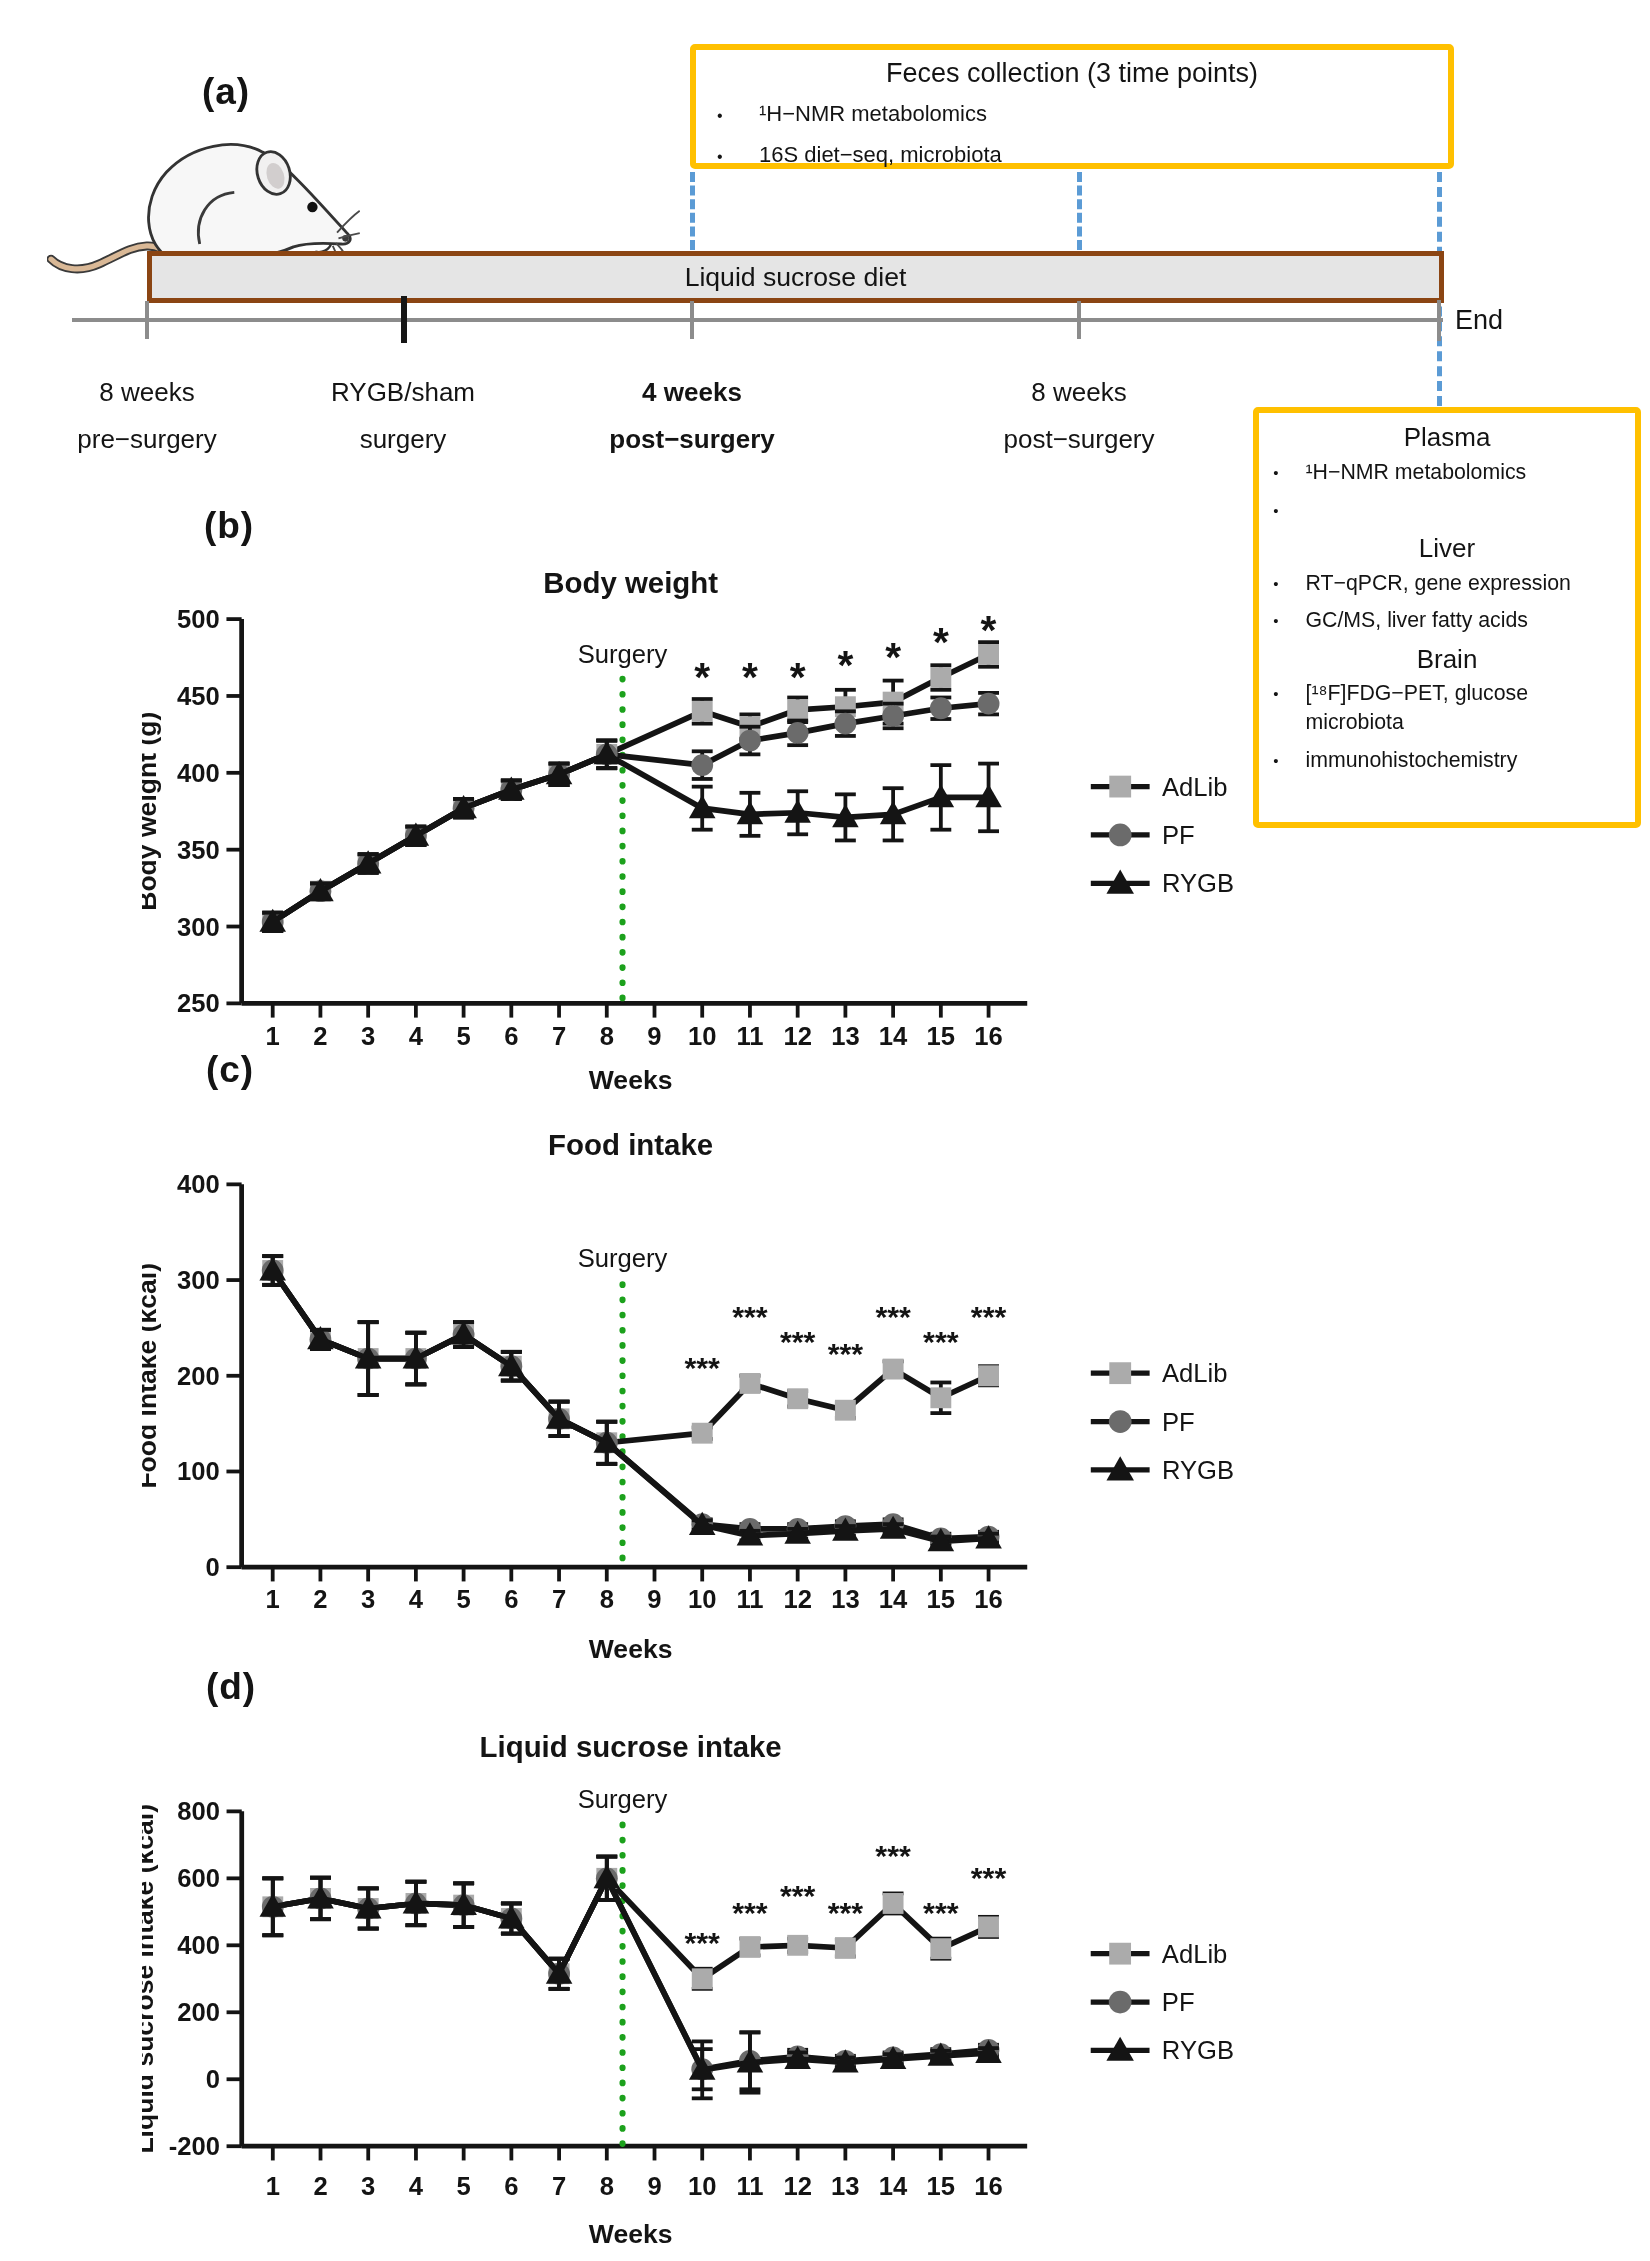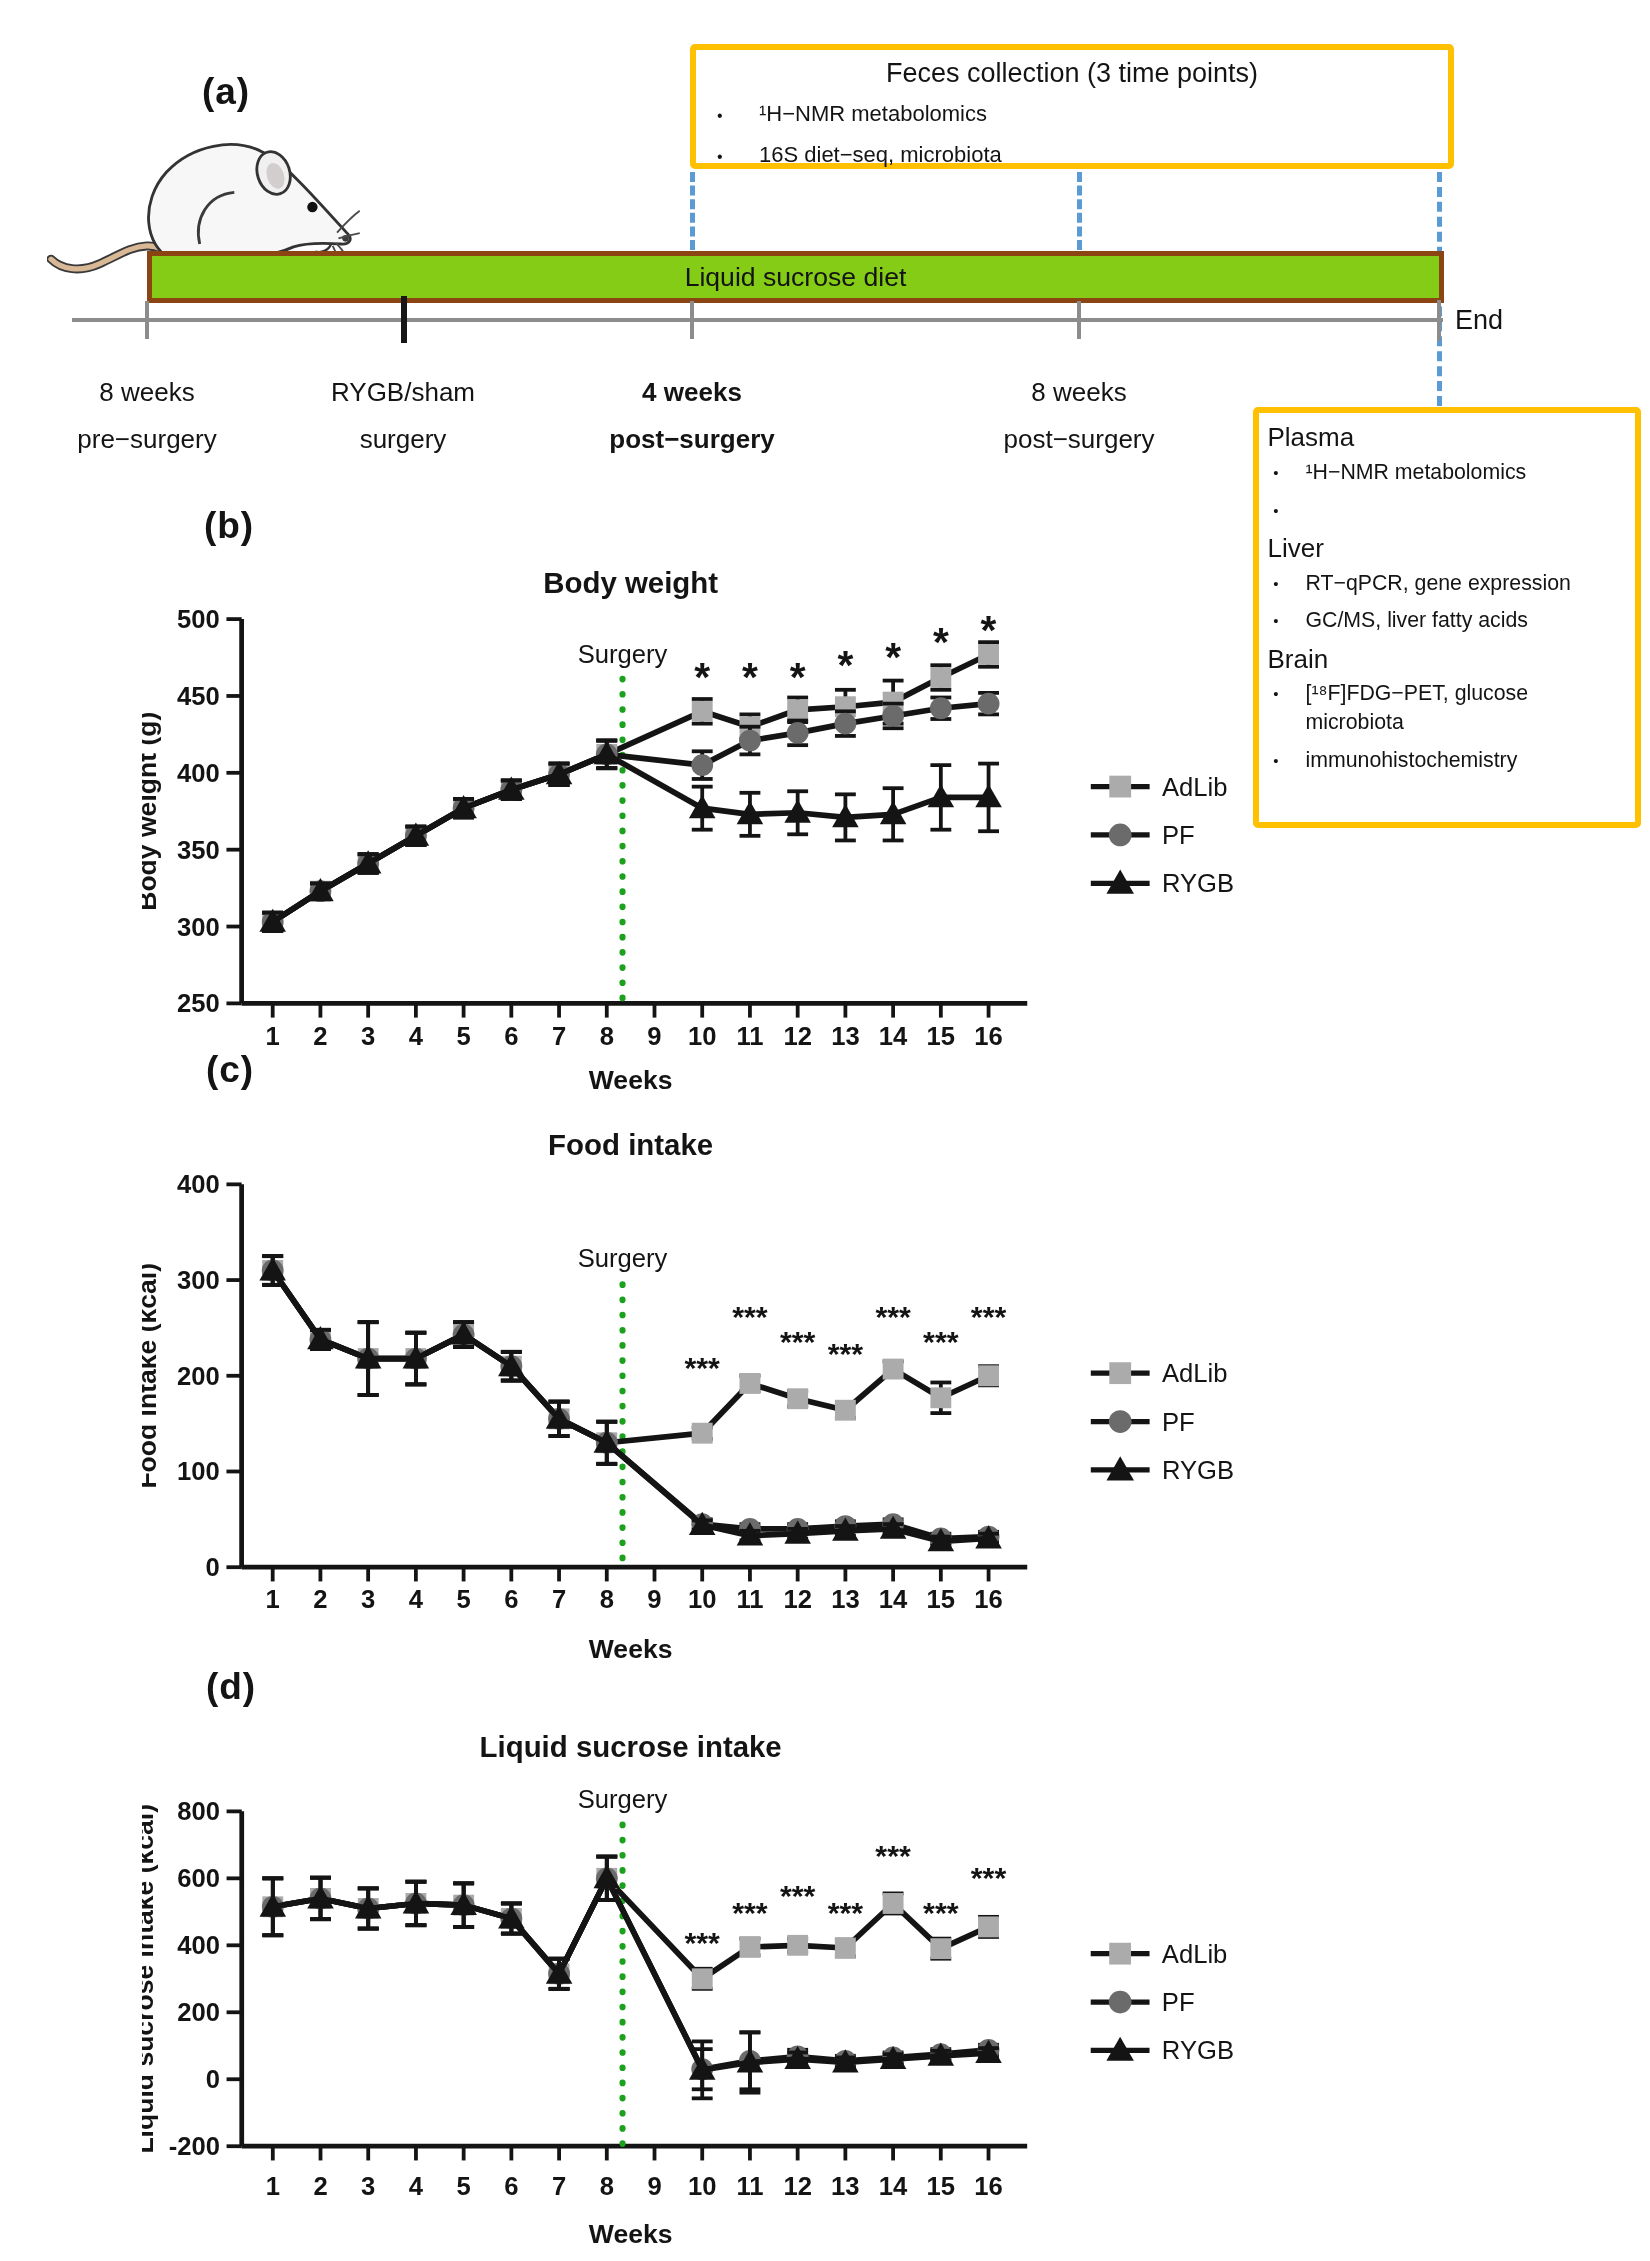--- a/index.html
+++ b/index.html
@@ -7,29 +7,29 @@
         font-family:"Liberation Sans",sans-serif;color:#141414;overflow:hidden}
   #page *{box-sizing:border-box}
   .abs{position:absolute}
   .panel-label{font-size:37px;font-weight:700;letter-spacing:0.9px}
   .ybox{border:6.6px solid #FFC000;border-radius:5px;background:#fff}
   .fe-title{font-size:27px;padding-top:7.6px;text-align:center}
   .fe-list{list-style:none;margin:12.3px 0 0 0;padding:0 0 0 21px;font-size:22px}
   .fe-list li{display:flex;align-items:baseline;margin-bottom:15px}
   .bullet-dot{flex:0 0 42px;font-size:16px}
   .vdash{width:0;border-left:5.2px dashed #5B9BD5}
-  .diet-bar{border:5.7px solid #8B4513;background:#84cc16;display:flex;align-items:center;justify-content:center}
+  .diet-bar{border:5.7px solid #8B4513;background:#e5e5e5;display:flex;align-items:center;justify-content:center}
   .diet-bar span{font-size:26.6px}
   .tl-line{background:#8C8C8C;height:4.3px}
   .tl-tick{width:4.3px;background:#8C8C8C}
   .tl-tick.surgery-tick{width:5.7px;background:#161616}
   .tl-label{font-size:26px;line-height:47px;text-align:center;transform:translateX(-50%);white-space:nowrap}
   .end-label{font-size:27px}
   .ep-box{padding:2.8px 8.5px}
-  .ep-hdr{font-size:26px;text-align:left;margin:6.6px 0 4.7px}
+  .ep-hdr{font-size:26px;text-align:center;margin:6.6px 0 4.7px}
   .ep-item{display:flex;font-size:21.3px;line-height:29px;margin:0 0 8.5px}
   .ep-item .bullet-dot{flex:0 0 38px;padding-left:5.7px;font-size:15px}
   .ep-text{flex:1}
   svg text{fill:#141414}
   .t-tick{font-size:54px;font-weight:700}
   .t-title{font-size:62px;font-weight:700}
   .t-axis{font-size:56px;font-weight:700}
   .t-surg{font-size:54px}
   .t-leg{font-size:54px}
   .t-ast{font-weight:700}

